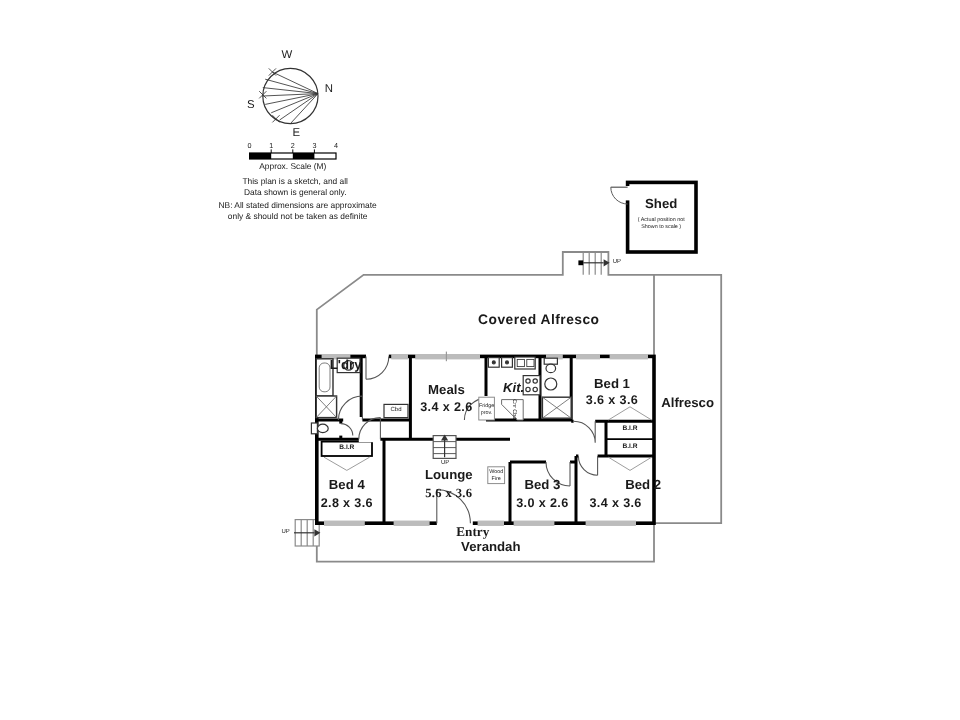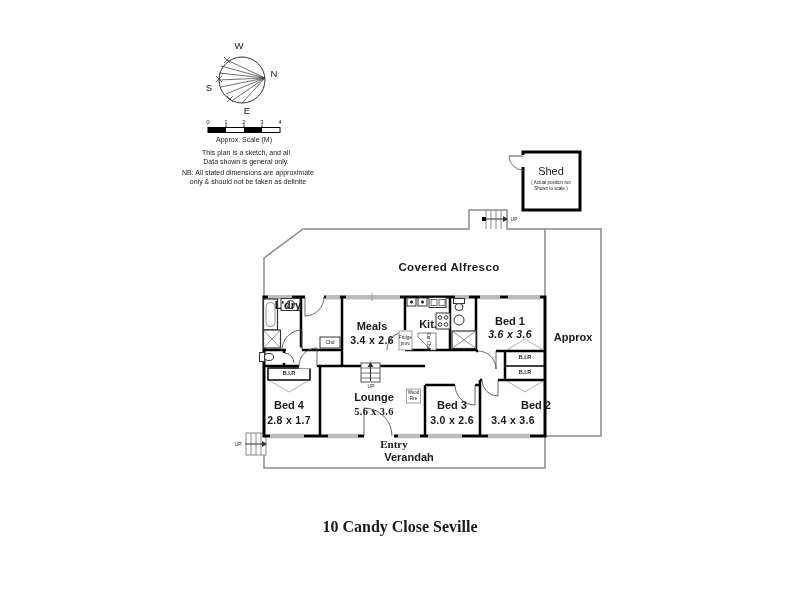--- a/index.html
+++ b/index.html
@@ -9,21 +9,21 @@
   .lbl{position:absolute;transform:translate(-50%,-50%);white-space:nowrap;line-height:1;color:#1a1a1a;}
   .name{font-size:11px;font-weight:bold;}
   .dims{font-size:10.5px;font-weight:bold;letter-spacing:.3px;}
   .big{font-size:11.5px;font-weight:bold;letter-spacing:.4px;}
   .tiny{font-size:5.5px;font-weight:bold;}
   .micro{font-size:4.5px;}
   .up{font-size:5px;}
   .scalenum{font-size:6px;}
   .note{font-size:7px;}
   .compassL{font-size:9.5px;}
-  .shedname{font-size:11px;font-weight:normal;}
+  .shedname{font-size:11px;font-weight:bold;}
   .shednote{font-size:4.5px;}
   .title{font-family:"Liberation Serif",serif;font-size:16px;font-weight:bold;}
   .vert{transform:translate(-50%,-50%) rotate(90deg);}
 </style>
 </head>
 <body>
 
 <div class="stage">
 
   <svg width="800" height="600" viewBox="0 0 800 600">
@@ -206,47 +206,46 @@
   <div class="lbl note" style="left:246px;top:152px;">This plan is a sketch, and all</div>
   <div class="lbl note" style="left:246px;top:161px;">Data shown is general only.</div>
   <div class="lbl note" style="left:248px;top:172px;">NB: All stated dimensions are approximate</div>
   <div class="lbl note" style="left:248px;top:181px;">only &amp; should not be taken as definite</div>
 
   <div class="lbl shedname" style="left:551px;top:171px;">Shed</div>
   <div class="lbl shednote" style="left:551px;top:183px;">( Actual position not</div>
   <div class="lbl shednote" style="left:551px;top:189px;">Shown to scale )</div>
 
   <div class="lbl big" style="left:424px;top:268px;margin-left:25px;">Covered Alfresco</div>
-  <div class="lbl name" style="left:573px;top:337px;">Approx</div>
+  <div class="lbl name" style="left:573px;top:337px;">Alfresco</div>
   <div class="lbl name" style="left:409px;top:457px;">Verandah</div>
   <div class="lbl name" style="left:394px;top:444px;font-family:Liberation Serif, serif;">Entry</div>
 
   <div class="lbl name" style="left:288px;top:305px;">L'dry</div>
   <div class="lbl name" style="left:372px;top:326px;">Meals</div>
   <div class="lbl dims" style="left:372px;top:340px;text-align:center;">3.4 x 2.6</div>
-  <div class="lbl name" style="left:428px;top:324px;">Kit.</div>
+  <div class="lbl name" style="left:428px;top:324px;font-style:italic;">Kit.</div>
   <div class="lbl name" style="left:510px;top:321px;">Bed 1</div>
-  <div class="lbl dims" style="left:510px;top:334px;font-style:italic;">3.6 x 3.6</div>
+  <div class="lbl dims" style="left:510px;top:334px;">3.6 x 3.6</div>
   <div class="lbl name" style="left:289px;top:405px;">Bed 4</div>
-  <div class="lbl dims" style="left:289px;top:420px;">2.8 x 1.7</div>
+  <div class="lbl dims" style="left:289px;top:420px;">2.8 x 3.6</div>
   <div class="lbl name" style="left:374px;top:397px;">Lounge</div>
   <div class="lbl dims" style="left:374px;top:412px;font-family:Liberation Serif, serif;">5.6 x 3.6</div>
   <div class="lbl name" style="left:452px;top:405px;">Bed 3</div>
   <div class="lbl dims" style="left:452px;top:420px;">3.0 x 2.6</div>
   <div class="lbl name" style="left:536px;top:405px;">Bed 2</div>
   <div class="lbl dims" style="left:513px;top:420px;">3.4 x 3.6</div>
 
   <div class="lbl tiny" style="left:289px;top:374px;">B.I.R</div>
   <div class="lbl tiny" style="left:525px;top:358px;">B.I.R</div>
   <div class="lbl tiny" style="left:525px;top:373px;">B.I.R</div>
   <div class="lbl up" style="left:514px;top:219px;">UP</div>
   <div class="lbl up" style="left:371px;top:386px;">UP</div>
   <div class="lbl up" style="left:238px;top:444px;">UP</div>
   <div class="lbl up" style="left:330px;top:342px;">Cbd</div>
   <div class="lbl micro" style="left:413.5px;top:393px;">Wood</div>
   <div class="lbl micro" style="left:413.5px;top:399px;">Fire</div>
   <div class="lbl micro" style="left:405.5px;top:338px;">Fridge</div>
   <div class="lbl micro" style="left:405.5px;top:344px;">prov.</div>
   <div class="lbl micro vert" style="left:428px;top:341px;">Cnr Cbd</div>
 
-  <div class="lbl title" style="left:400px;top:527px;">10 Candy Close Seville</div>
 
 </div>
 
 </body></html>

